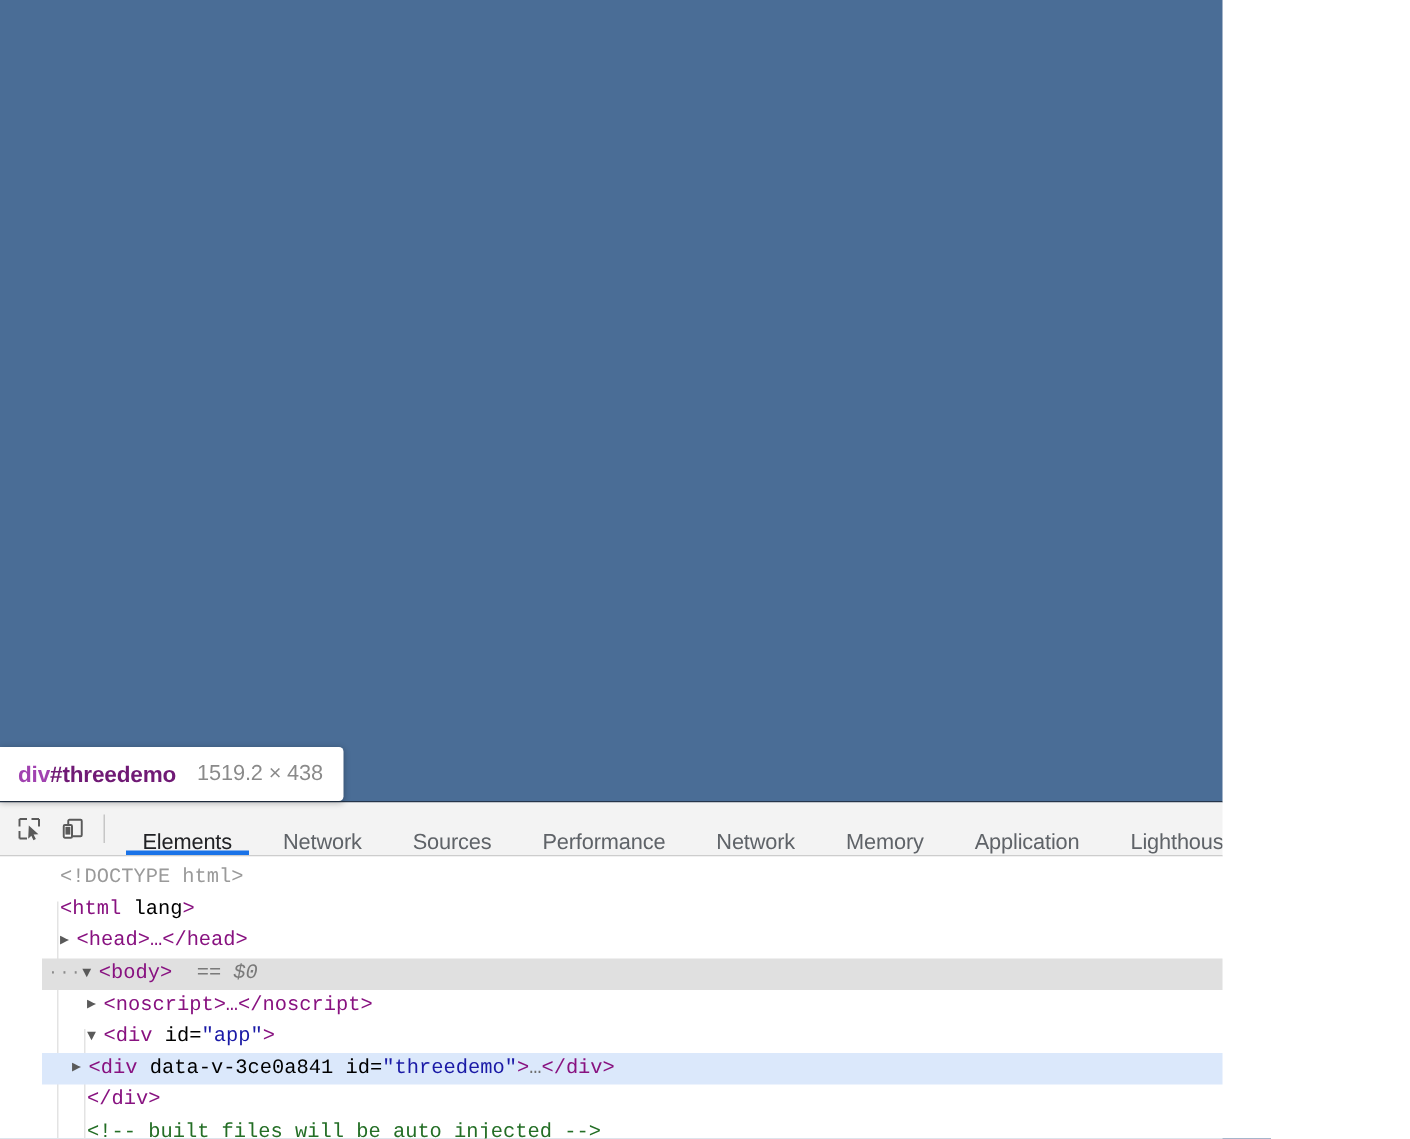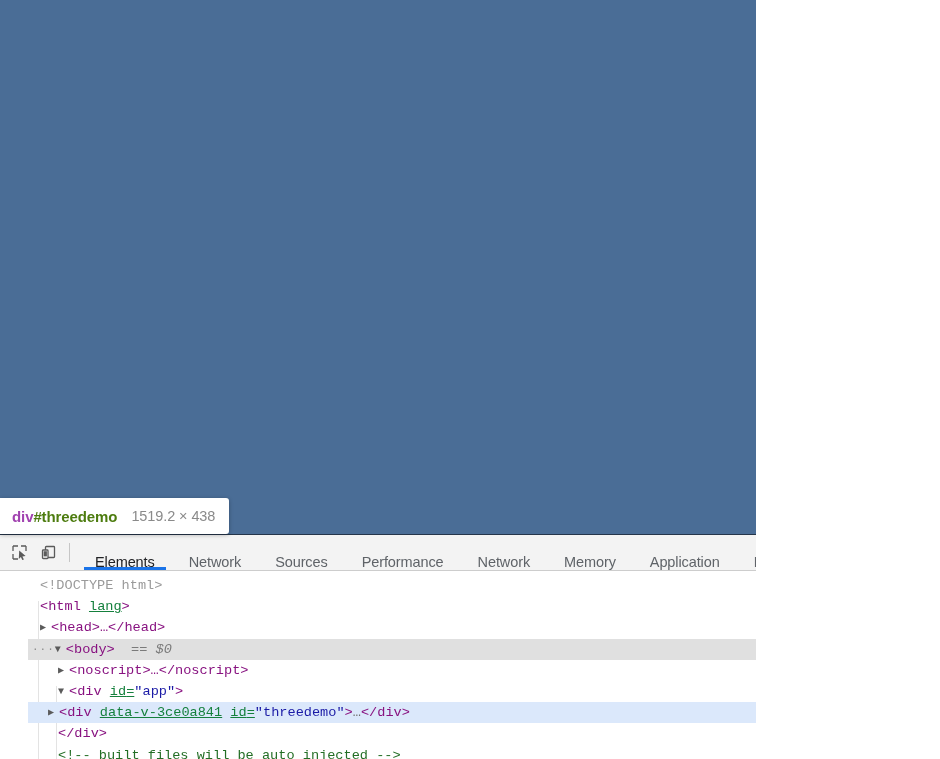--- a/index.html
+++ b/index.html
@@ -9,21 +9,21 @@
   body {
     width: 940px;
     height: 759px;
     overflow: hidden;
     font-family: "Liberation Sans", sans-serif;
     background: #ffffff;
   }
 
   #screen {
     position: relative;
-    width: 756px;
+    width: 815px;
     height: 759px;
     overflow: hidden;
   }
 
   
   #viewport {
     position: absolute;
     left: 0;
     top: 0;
     width: 940px;
@@ -51,21 +51,21 @@
     font-family: "Liberation Sans", sans-serif;
     font-size: 15px;
     font-weight: bold;
     color: #a142b0;
     letter-spacing: -0.1px;
   }
   #node-tooltip .node-id {
     font-family: "Liberation Sans", sans-serif;
     font-size: 15px;
     font-weight: bold;
-    color: #4d7c0f;
+    color: #701a75;
     letter-spacing: -0.1px;
   }
   #node-tooltip .dims {
     font-family: "Liberation Sans", sans-serif;
     font-size: 14.5px;
     color: #8a8a8a;
     margin-left: 14px;
     letter-spacing: -0.1px;
   }
 
@@ -175,21 +175,21 @@
     vertical-align: 1px;
   }
   .dots {
     display: inline-block;
     color: #8b8b8b;
     letter-spacing: 1px;
     font-size: 11px;
     vertical-align: 1px;
   }
   .tag     { color: #881280; }
-  .attr    { color: #15803d; text-decoration: underline; }
+  .attr    { color: #000000; }
   .val     { color: #1a1aa6; }
   .doctype { color: #9a9a9a; }
   .comment { color: #236e25; }
   .ellipsis{ color: #6e6e6e; }
   .ref     { color: #7a7a7a; font-style: italic; }
 
   
   .guide {
     position: absolute;
     width: 1px;

